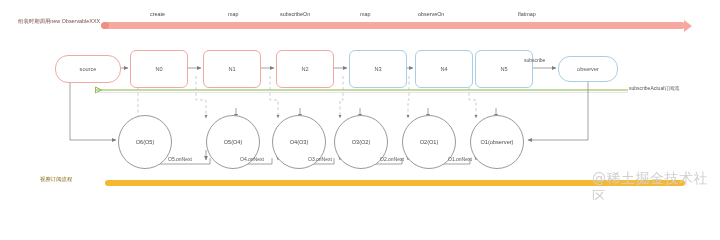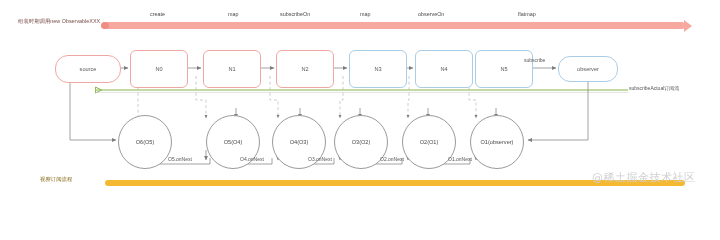--- a/index.html
+++ b/index.html
@@ -34,21 +34,21 @@
 
   
   .subscribe-bar{
     position:absolute;left:105px;top:180px;width:580px;height:6px;
     background:#f5b831;border-radius:3px;
   }
   .subscribe-note{
     position:absolute;left:40px;top:176px;font-size:5.4px;color:#8a6a1a;
   }
   .watermark{
-    position:absolute;left:592px;top:170px;font-size:11px;color:#d0d0d0;
+    position:absolute;left:592px;top:170px;font-size:14px;color:#d0d0d0;
     font-family:"DejaVu Sans",sans-serif;letter-spacing:.5px;
   }
 
   
   .node{
     position:absolute;width:56px;height:36px;border-radius:6px;
     background:#fff;display:flex;align-items:center;justify-content:center;
     font-size:5.6px;color:#5a5a5a;
   }
   .node.pink{border:0.9px solid #f0a9a2;}

